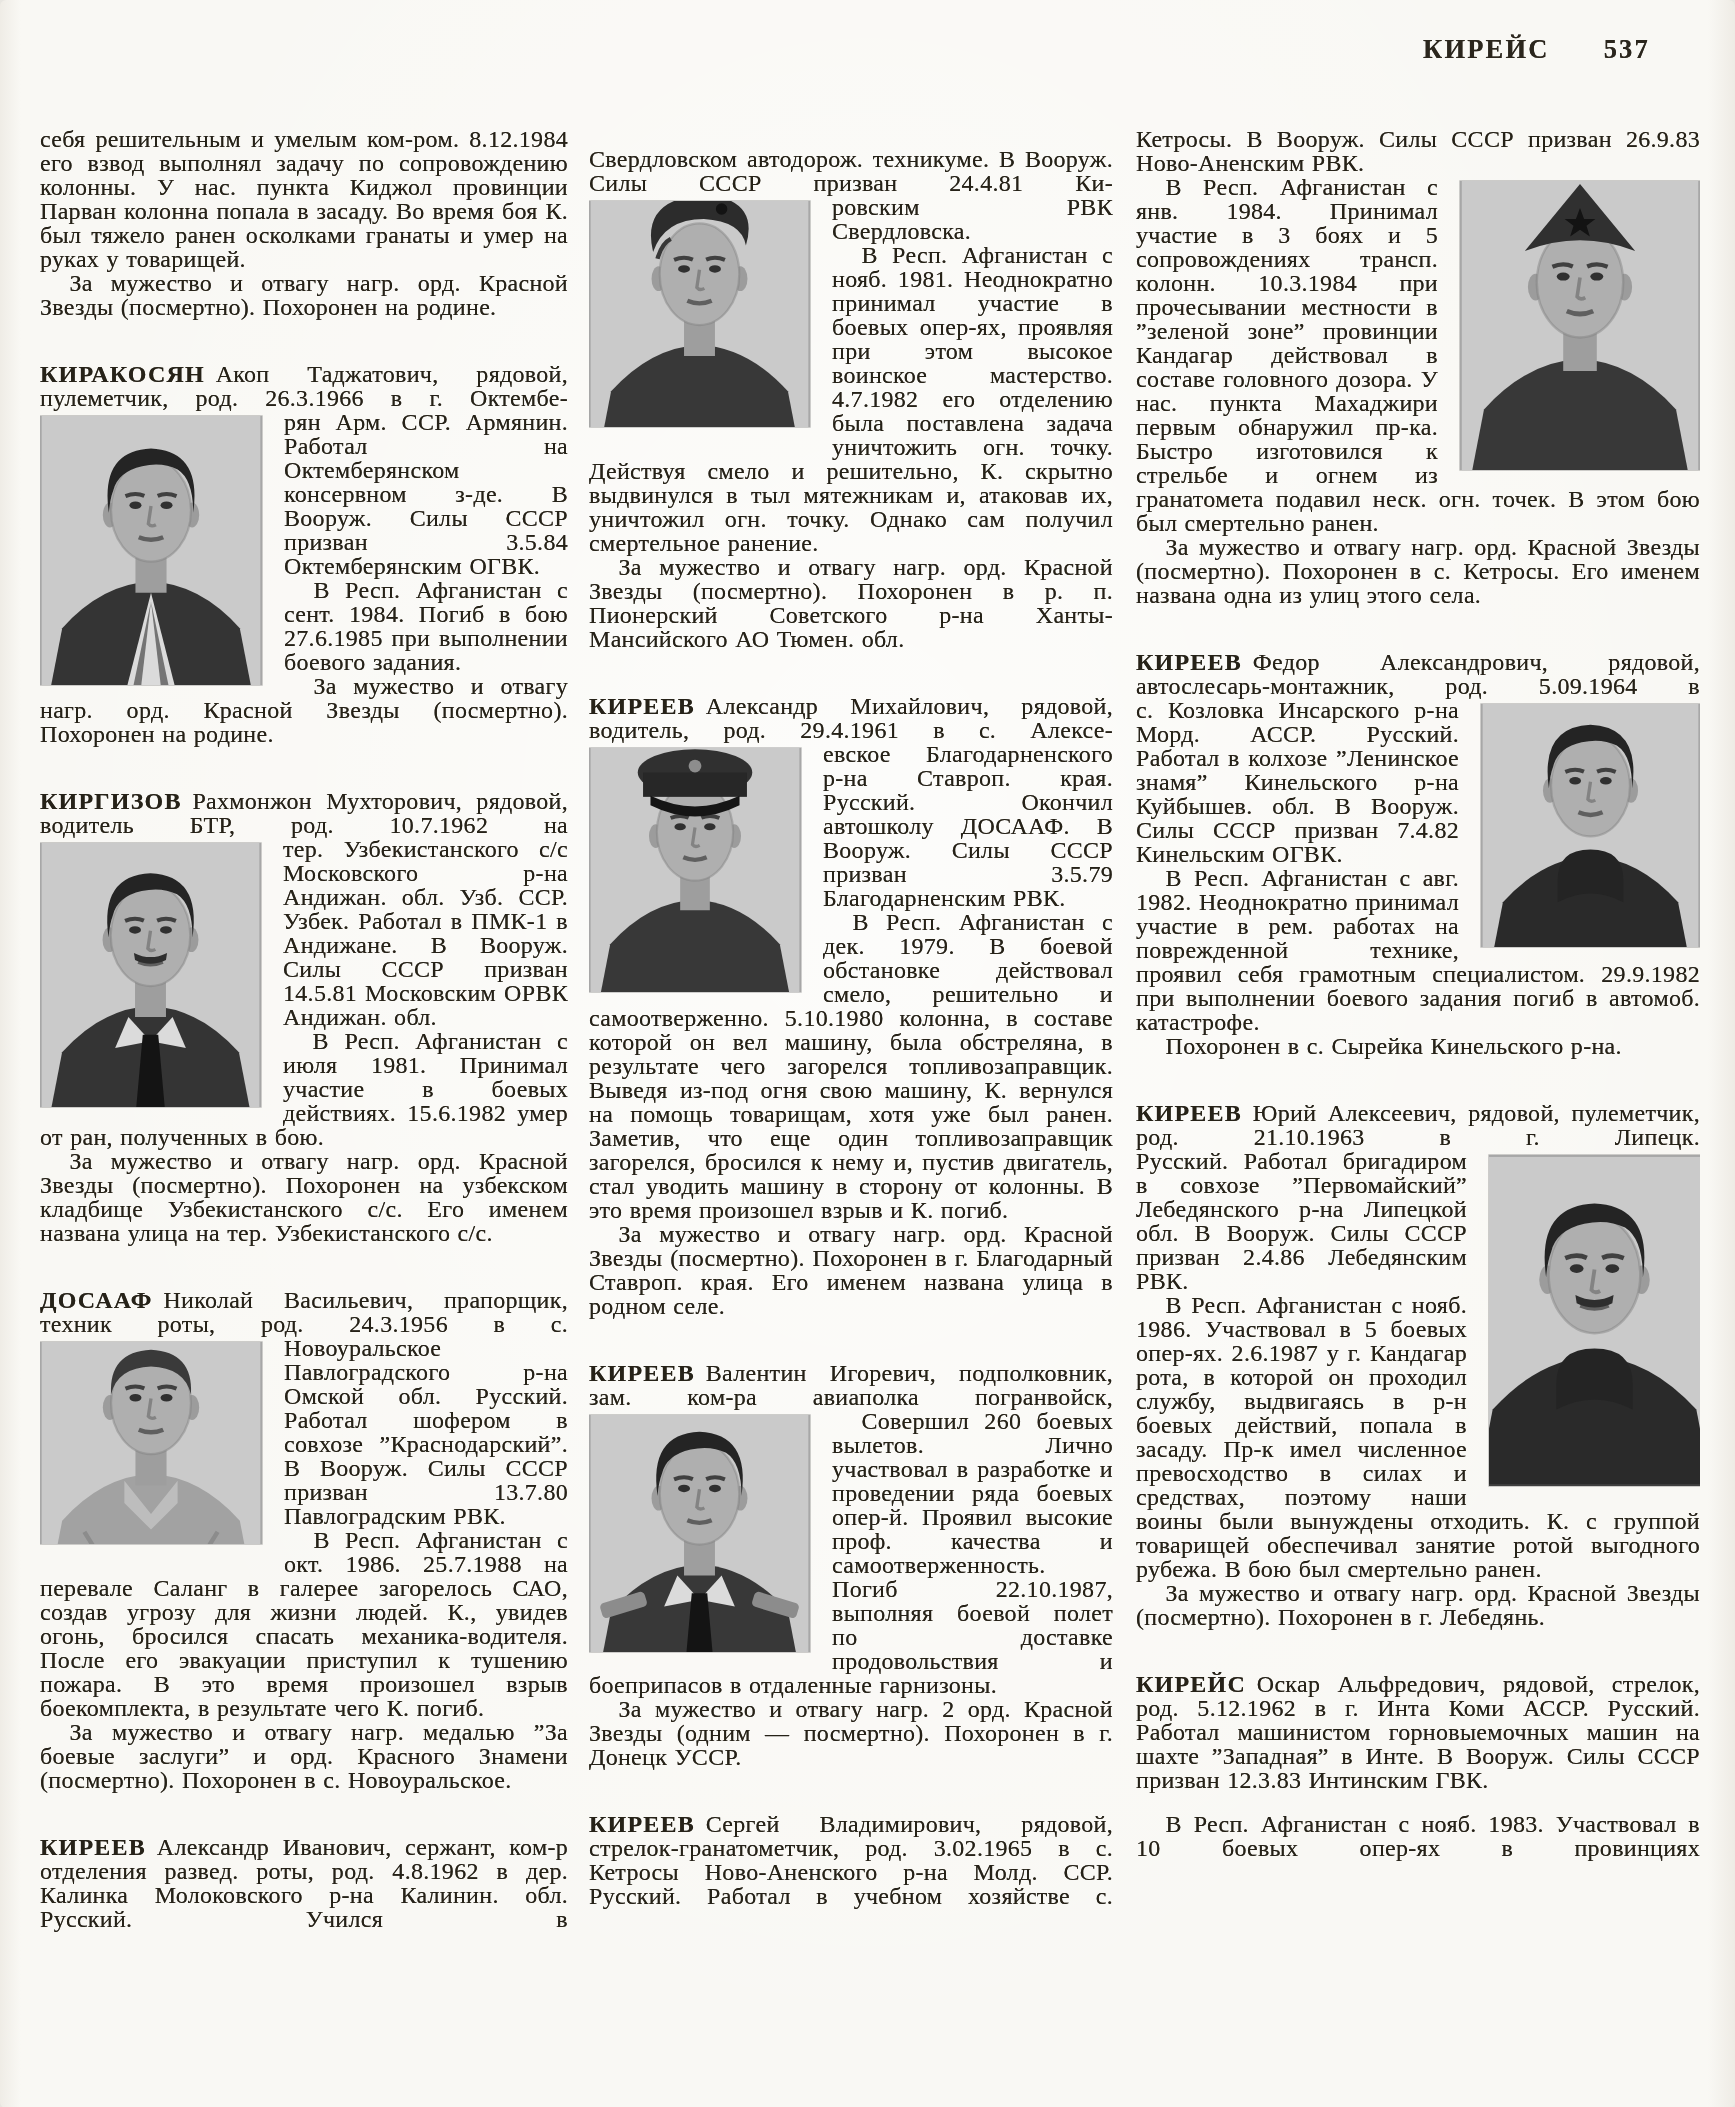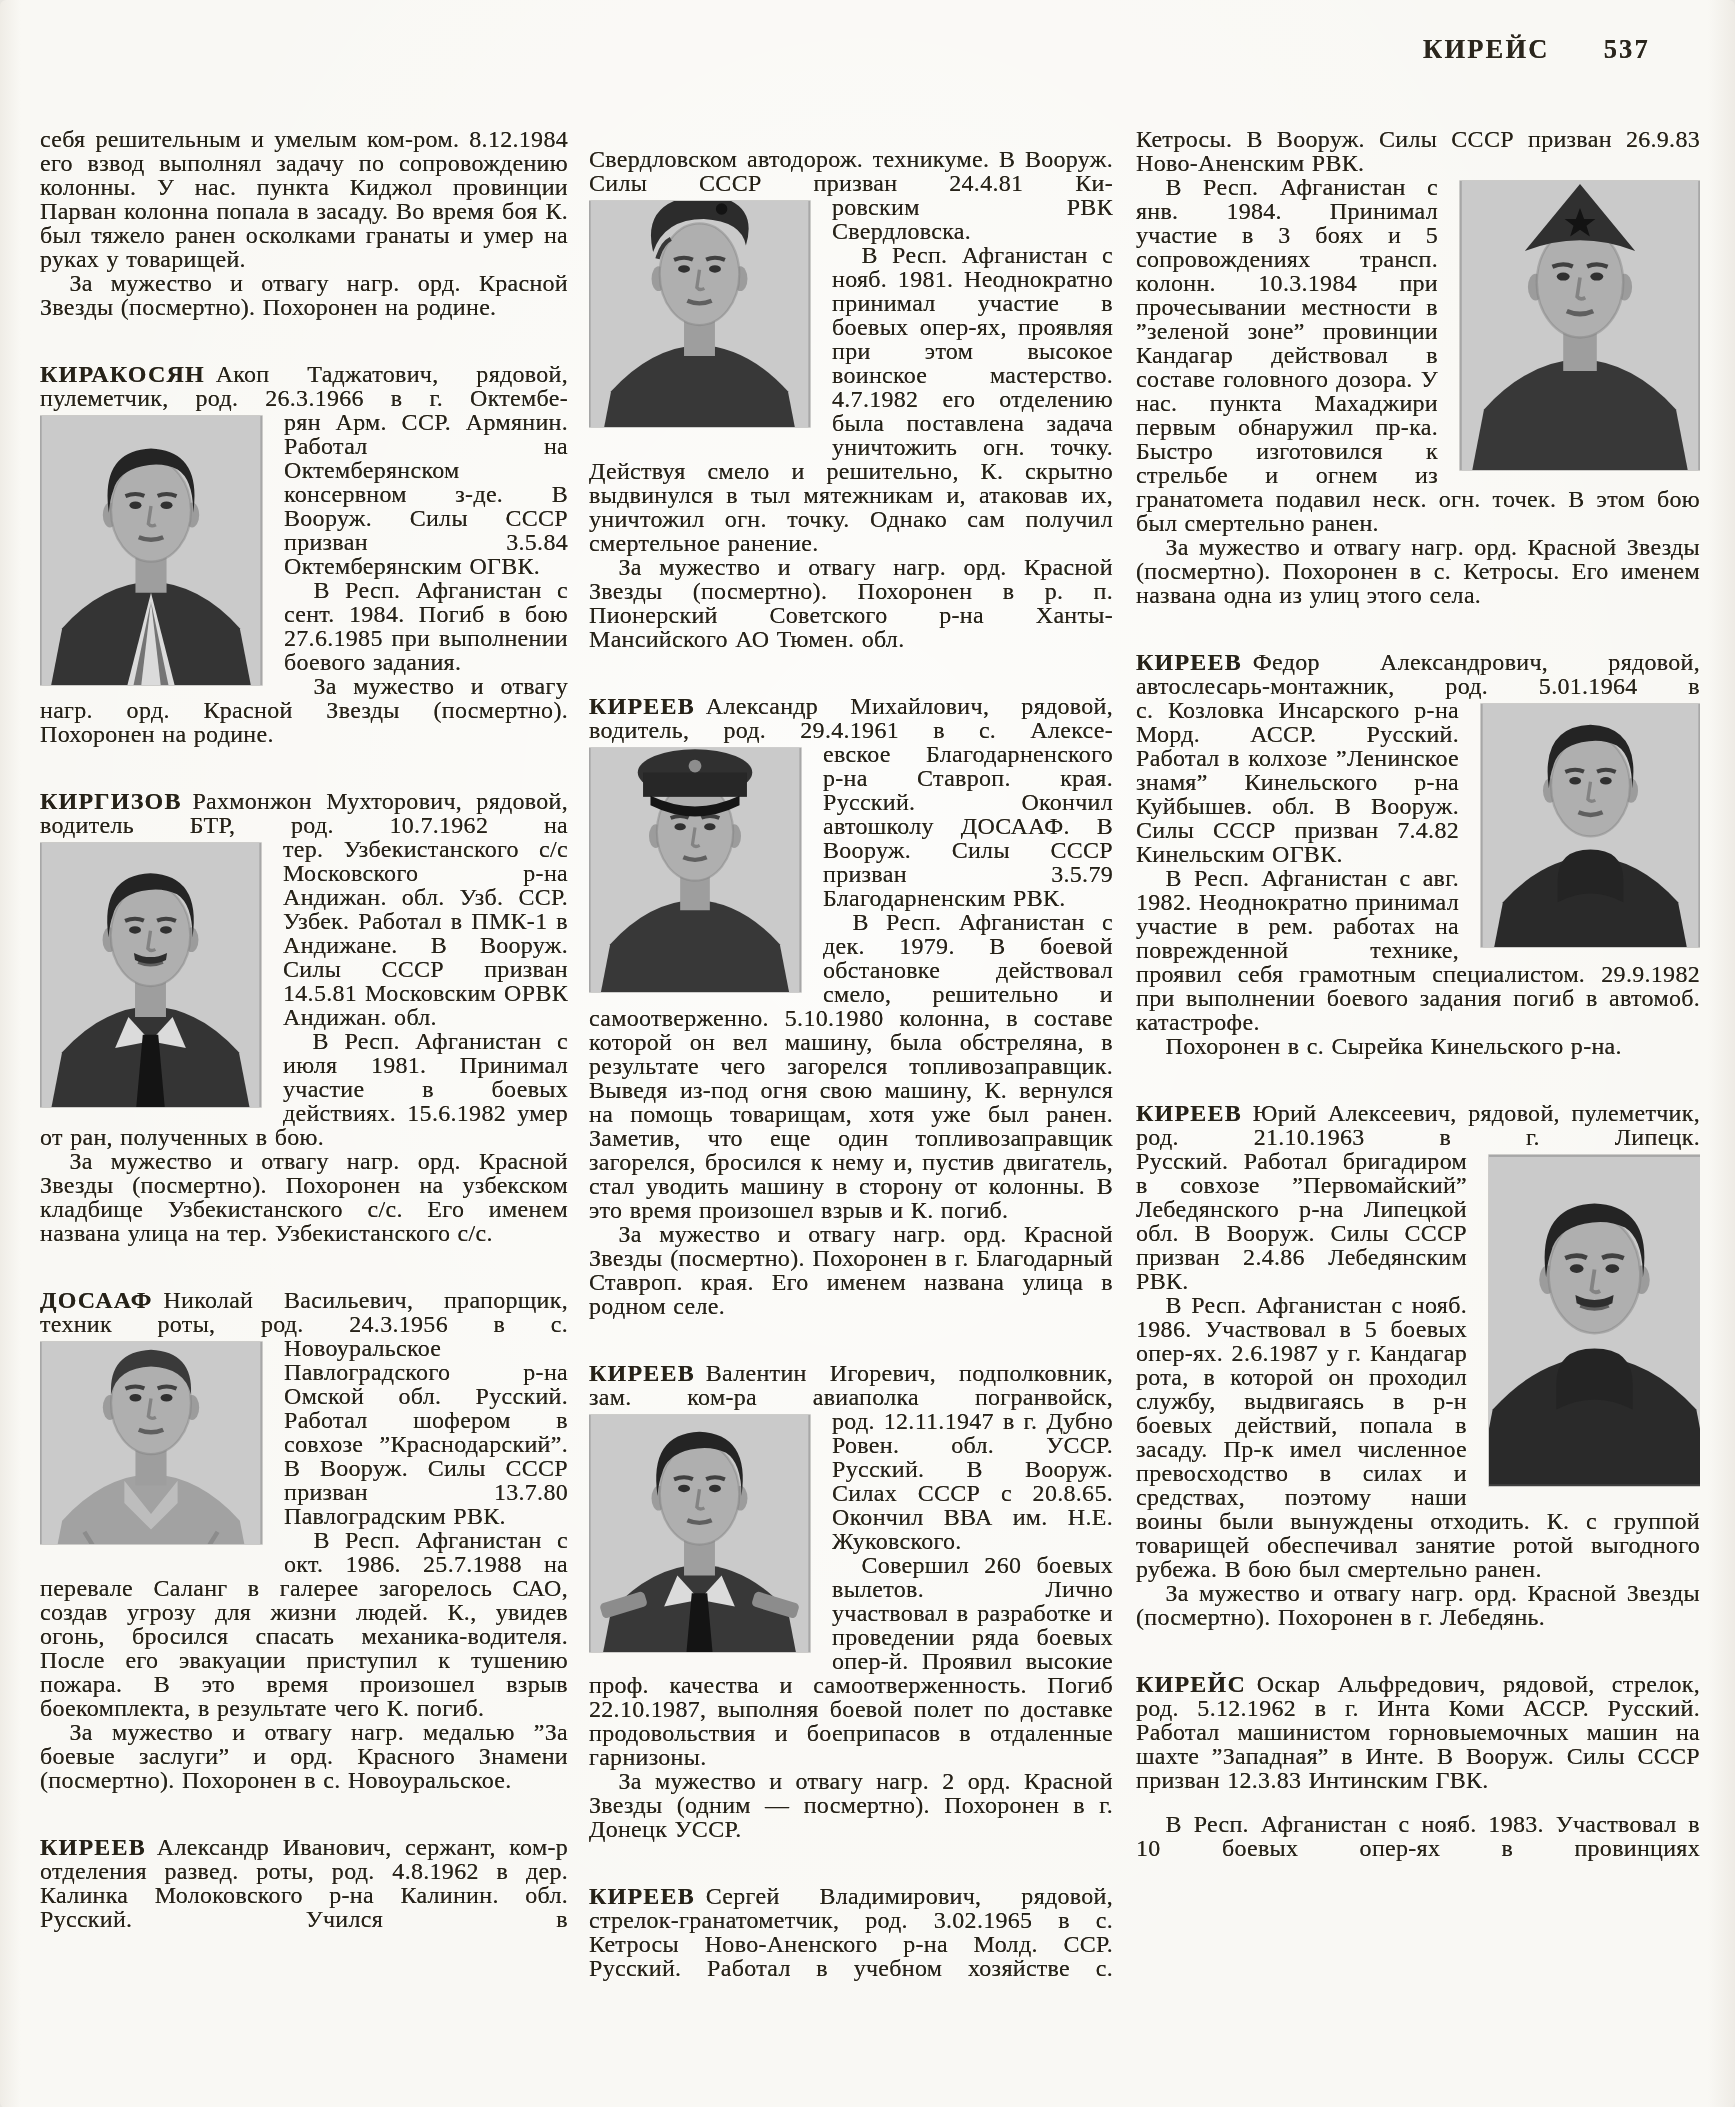--- a/index.html
+++ b/index.html
@@ -240,21 +240,20 @@
             <path d="M38.5,40.5 Q43,38.6 47,40.4" stroke="#463e33" stroke-width="1.8" fill="none"></path>
             <path d="M53,40.4 Q57,38.6 61.5,40.5" stroke="#463e33" stroke-width="1.8" fill="none"></path>
             <ellipse cx="43" cy="44.6" rx="2.7" ry="1.7" fill="#352e25"></ellipse>
             <ellipse cx="57" cy="44.6" rx="2.7" ry="1.7" fill="#352e25"></ellipse>
             <path d="M50,45 L48.8,53 Q50,54.6 52.2,53.4" stroke="#8f8170" stroke-width="1.5" fill="none"></path>
             <path d="M44.5,59 Q50,61.4 55.5,59" stroke="#6a5d4c" stroke-width="2" fill="none"></path>
             <path d="M31,48 Q27,20 50,19 Q73,20 69,48 Q69,33 62,28.5 Q55,25 46,27 Q35,29.5 33,38 Q31.5,42 31,48 Z" fill="#27221b"></path>
             <rect width="100" height="130" fill="none" stroke="#6d6456" stroke-width="1.5" opacity=".35"></rect>
           </svg>
         </div>
-      <p class="para">род. 12.11.1947 в г. Дубно Ровен. обл. УССР. Русский. В Вооруж. Силах СССР с 20.8.65. Окончил ВВА им. Н.Е. Жуковского.</p>
       <p class="para ind">Совершил 260 боевых вылетов. Лично участвовал в разработке и проведении ряда боевых опер-й. Проявил высокие проф. качества и самоотверженность. Погиб 22.10.1987, выполняя боевой полет по доставке продовольствия и боеприпасов в отдаленные гарнизоны.</p>
       <p class="para ind">За мужество и отвагу нагр. 2 орд. Красной Звезды (одним — посмертно). Похоронен в г. Донецк УССР.</p>
     </section>
 
     <section class="entry">
       <p class="para lead jlast"><span class="surname">КИРЕЕВ</span><span>Сергей Владимирович, рядовой, стрелок-гранатометчик, род. 3.02.1965 в с. Кетросы Ново-Аненского р-на Молд. ССР. Русский. Работал в учебном хозяйстве с.</span></p>
     </section>
   </div>
 
   <div class="col" id="col3">
@@ -280,21 +279,21 @@
             <path d="M27,34 L50,6 L73,34 Q50,25 27,34 Z" fill="#332e26"></path>
             <polygon points="50,16 51.7,20.6 56.4,20.6 52.7,23.4 54.1,27.9 50,25.1 45.9,27.9 47.3,23.4 43.6,20.6 48.3,20.6" fill="#13100c"></polygon>
             <rect width="100" height="130" fill="none" stroke="#6d6456" stroke-width="1.5" opacity=".35"></rect>
           </svg>
         </div>
       <p class="para ind">В Респ. Афганистан с янв. 1984. Принимал участие в 3 боях и 5 сопровождениях трансп. колонн. 10.3.1984 при прочесывании местности в ”зеленой зоне” провинции Кандагар действовал в составе головного дозора. У нас. пункта Махаджири первым обнаружил пр-ка. Быстро изготовился к стрельбе и огнем из гранатомета подавил неск. огн. точек. В этом бою был смертельно ранен.</p>
       <p class="para ind">За мужество и отвагу нагр. орд. Красной Звезды (посмертно). Похоронен в с. Кетросы. Его именем названа одна из улиц этого села.</p>
     </section>
 
     <section class="entry">
-      <p class="para lead jlast"><span class="surname">КИРЕЕВ</span><span>Федор Александрович, рядовой, автослесарь-монтажник, род. 5.01.1964 в</span></p>
+      <p class="para lead jlast"><span class="surname">КИРЕЕВ</span><span>Федор Александрович, рядовой, автослесарь-монтажник, род. 5.09.1964 в</span></p>
       <div class="photo right" style="width:219px;height:243px">
           <svg viewBox="0 0 100 130" preserveAspectRatio="xMidYMid slice">
             <rect width="100" height="130" fill="#d6d1c7"></rect>
             <rect width="100" height="130" fill="#b8b2a6" opacity=".18"></rect>
             <path d="M4,131 L10,100 Q28,80 50,79 Q72,80 90,100 L96,131 Z" fill="#2c2822"></path>
             <path d="M35,90 Q35,76 50,76 Q65,76 65,90 L65,100 Q50,92 35,100 Z" fill="#262219"></path>
             <ellipse cx="31.5" cy="49" rx="3.2" ry="5.6" fill="#a99b87"></ellipse>
             <ellipse cx="68.5" cy="49" rx="3.2" ry="5.6" fill="#a99b87"></ellipse>
             <ellipse cx="50" cy="47" rx="18" ry="23" fill="#bcae9b"></ellipse>
             <ellipse cx="50" cy="47" rx="18" ry="23" fill="none" stroke="#8b7e6c" stroke-width="1" opacity=".45"></ellipse>

